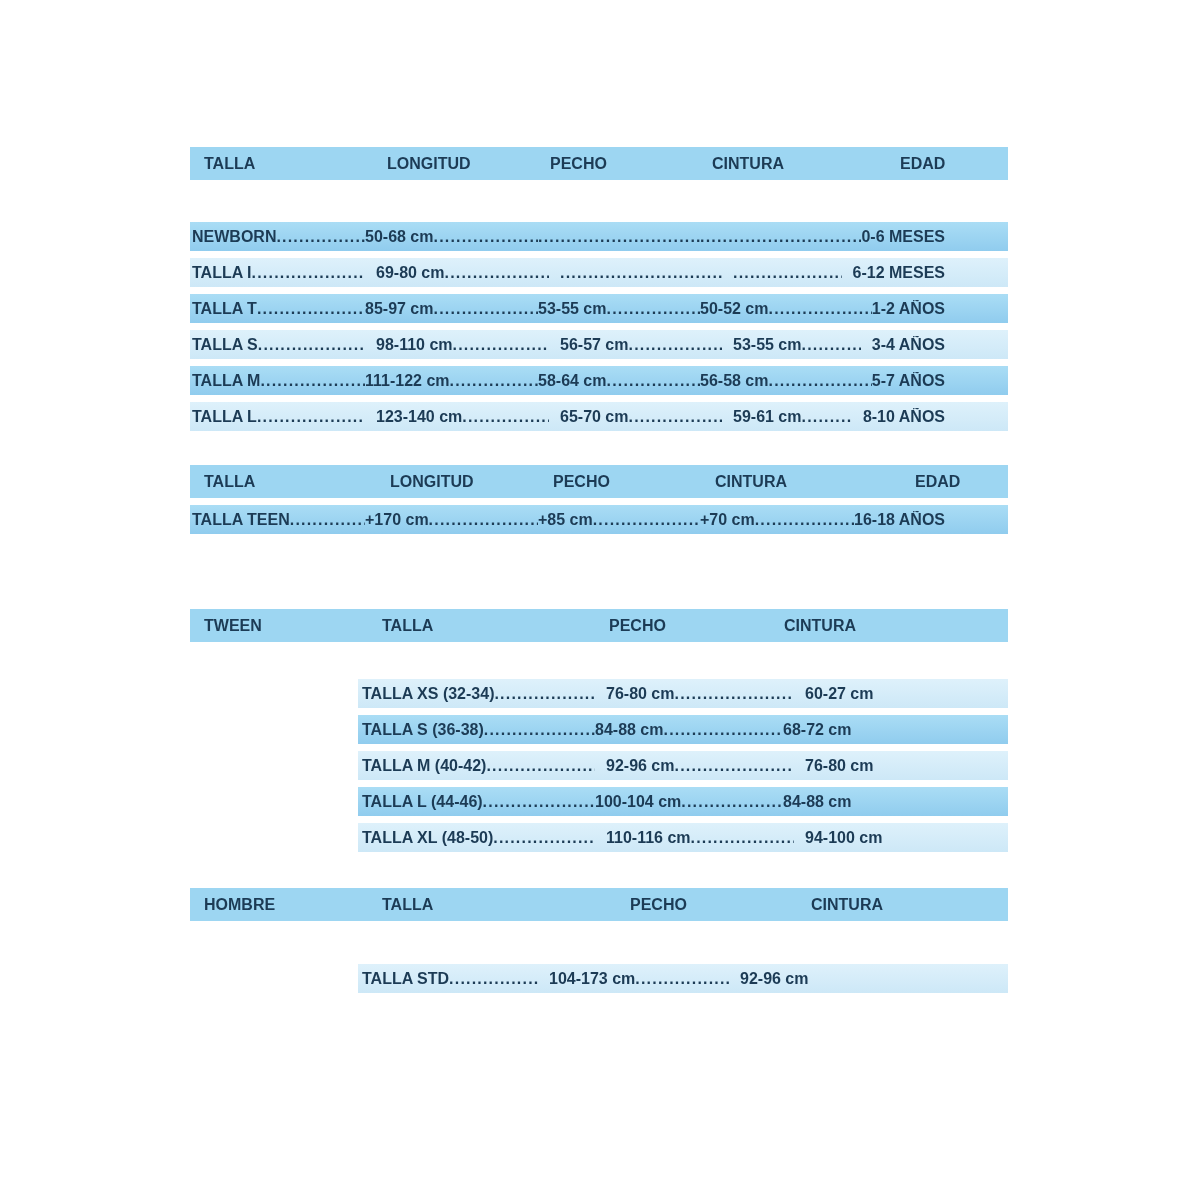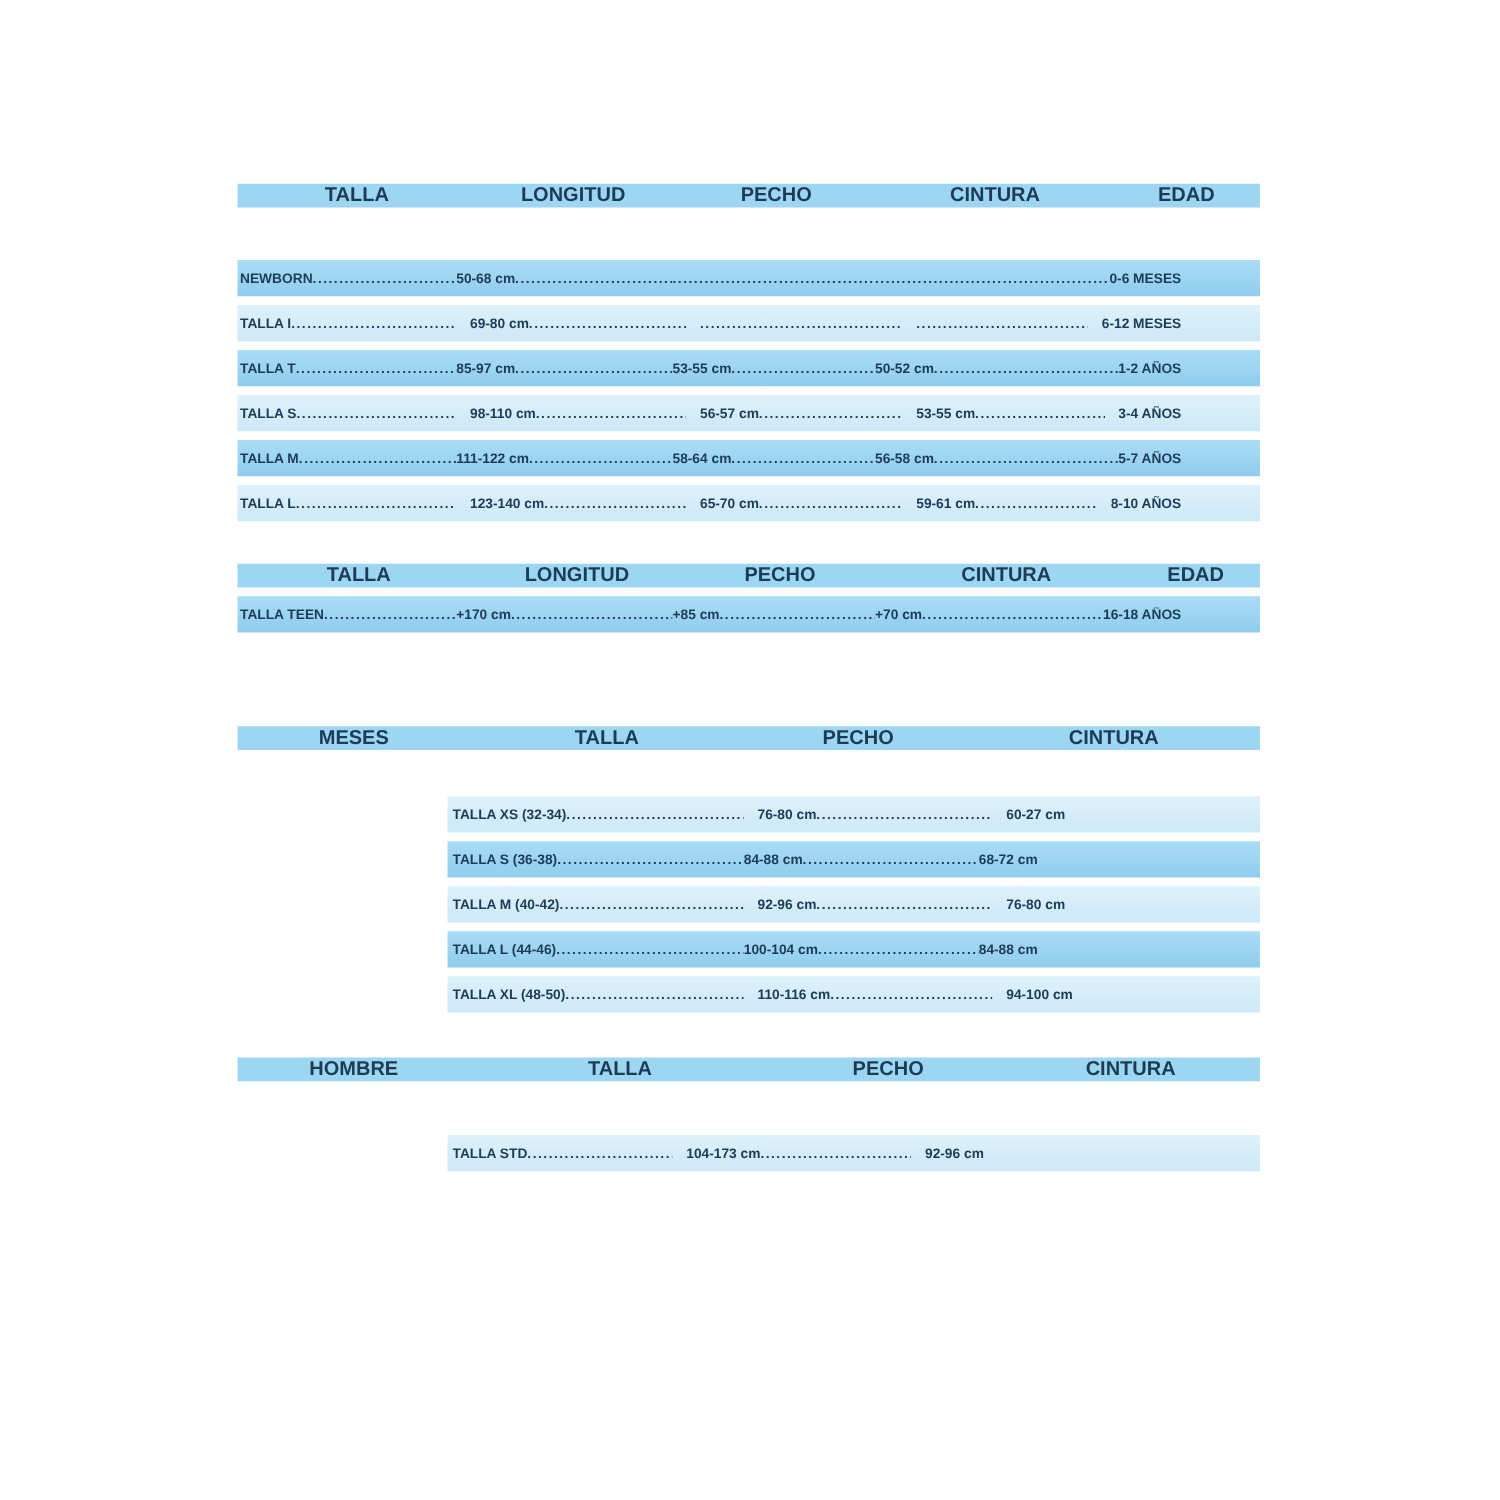--- a/index.html
+++ b/index.html
@@ -6,43 +6,42 @@
   .sheet{
     position:relative;
     width:1200px;height:1200px;
     box-sizing:border-box;
     padding:147px 192px 0 190px;
     background:#ffffff;
     font-family:"Liberation Sans",sans-serif;
     color:#1c3b55;
   }
   .band{
-    height:19px;
+    height:33px;
     display:flex;align-items:center;
     box-sizing:border-box;
     font-size:16px;font-weight:700;
-    padding-left:4px;
-    text-align:center;
+    padding-left:14px;
   }
   .head{background:#9dd6f2;}
   .hcell{flex:none;white-space:nowrap;overflow:hidden;}
   
   .t1 .h0{width:183px}.t1 .h1{width:163px}.t1 .h2{width:162px}.t1 .h3{width:188px}.t1 .h4{flex:1}
   
   .t2 .h0{width:186px}.t2 .h1{width:163px}.t2 .h2{width:162px}.t2 .h3{width:200px}.t2 .h4{flex:1}
   
   .t3 .h0{width:178px}.t3 .h1{width:227px}.t3 .h2{width:175px}.t3 .h3{flex:1}
   
   .t4 .h0{width:178px}.t4 .h1{width:248px}.t4 .h2{width:181px}.t4 .h3{flex:1}
 
   .row{
     height:29px;
     display:flex;align-items:center;
     box-sizing:border-box;
-    font-size:11px;font-weight:700;
+    font-size:16px;font-weight:700;
     padding:0 63px 0 2px;
   }
   .row.medium{background:linear-gradient(180deg,#aaddf5 0%,#90ccee 100%);}
   .row.light{background:linear-gradient(180deg,#def1fb 0%,#cde8f7 100%);gap:11px;}
   .row.indent{margin-left:168px;padding:0 10px 0 4px;}
 
   .cell{display:flex;align-items:baseline;white-space:nowrap;overflow:hidden;flex:none;}
   .v{flex:none;}
   .dots{flex:1;overflow:hidden;min-width:0;}
   .dots::after{
@@ -230,21 +229,21 @@
     <span class="cell c-cint">
         <span class="v">+70 cm</span>
         <span class="dots"></span>
       </span>
     <span class="cell c-edad">
         <span class="v">16-18 AÑOS</span>
       </span>
   </div>
 
   <div class="band head t3 mt75">
-    <span class="hcell h0">MESES</span>
+    <span class="hcell h0">TWEEN</span>
     <span class="hcell h1">TALLA</span>
     <span class="hcell h2">PECHO</span>
     <span class="hcell h3">CINTURA</span>
   </div>
 
   <div class="row light indent mt37">
     <span class="cell m-label">
         <span class="v">TALLA XS (32-34)</span>
         <span class="dots"></span>
       </span>

